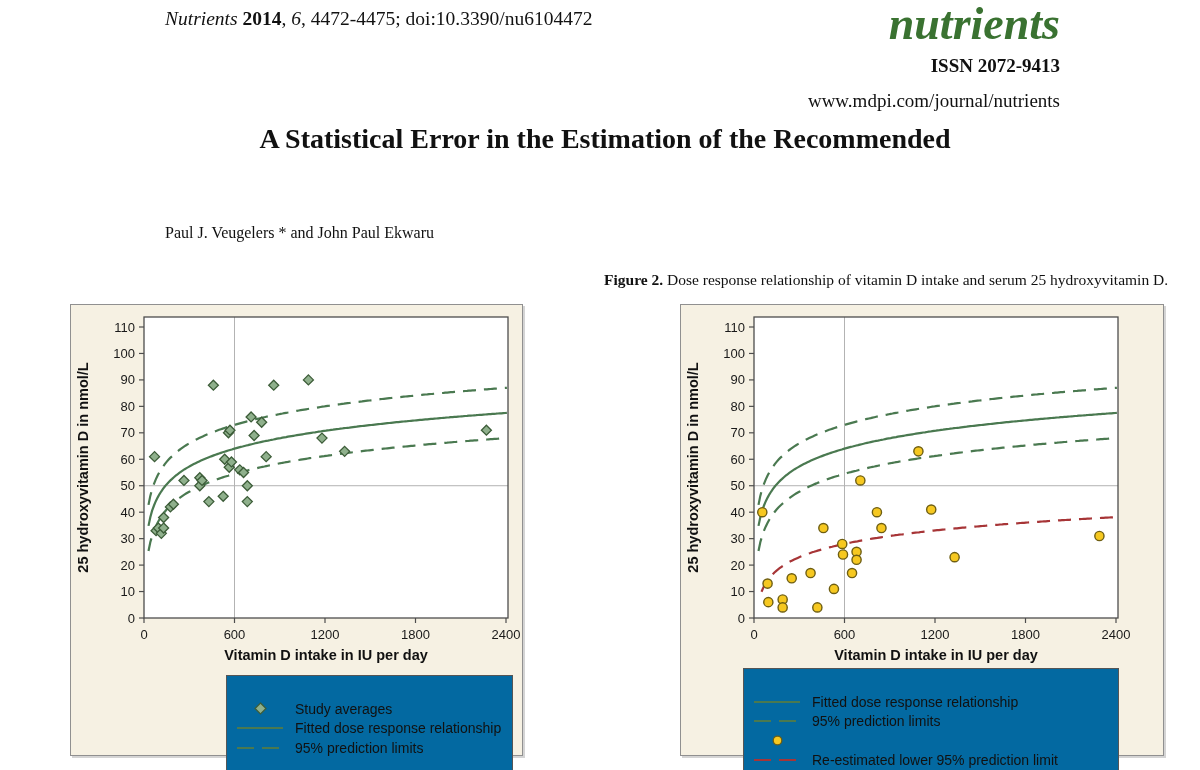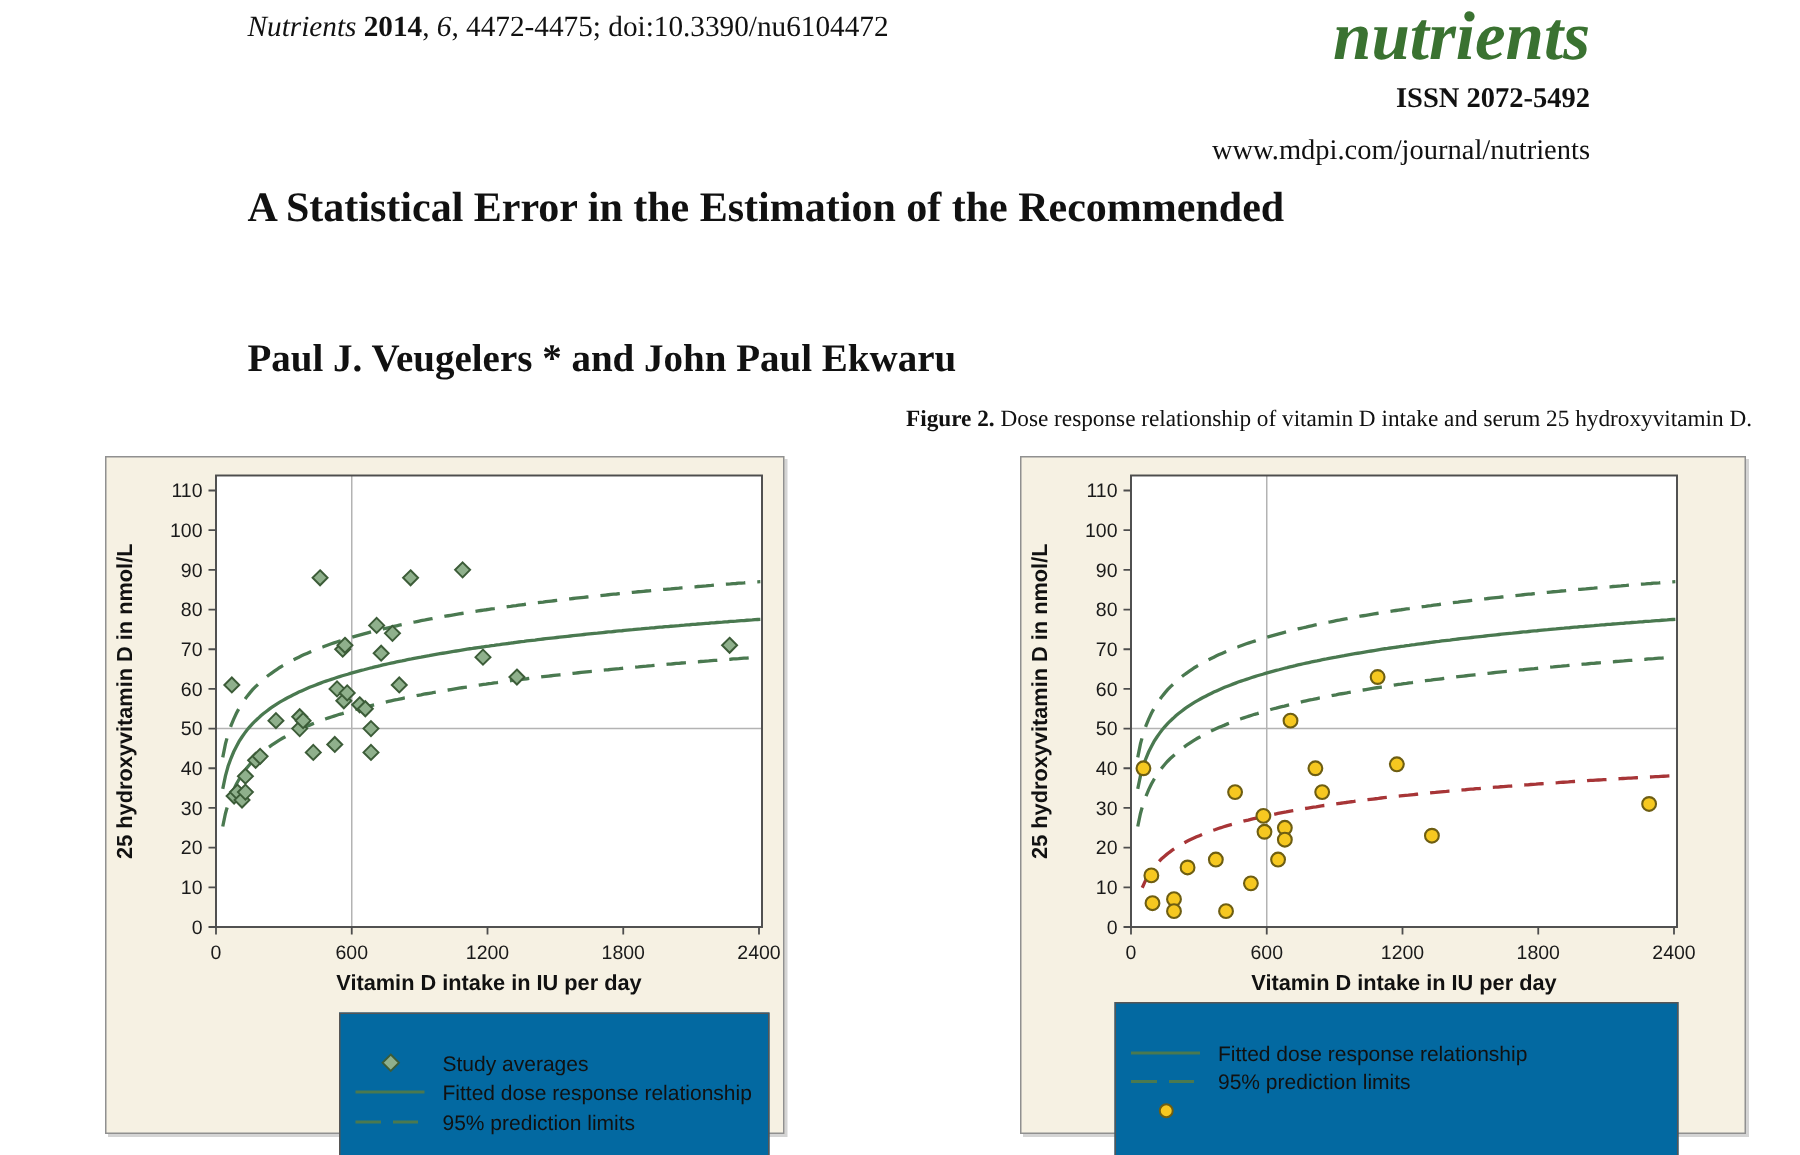--- a/index.html
+++ b/index.html
@@ -9,22 +9,22 @@
   
   .citation{position:absolute;left:165px;top:8px;font-size:19.5px;white-space:nowrap;}
   .citation .it{font-style:italic;}
   .citation .bd{font-weight:bold;}
   .masthead{position:absolute;right:132px;top:0;text-align:right;}
   .logo{font-size:46px;font-weight:bold;font-style:italic;line-height:1.05;letter-spacing:0px;}
   .issn{font-size:19px;font-weight:bold;margin-top:7px;}
   .site{font-size:19px;margin-top:13px;}
 
   
-  .title{position:absolute;left:165px;top:120px;width:880px;font-size:28px;font-weight:bold;line-height:1.34;}
-  .authors{position:absolute;left:165px;top:224px;font-size:26px;font-weight:bold;}
+  .title{position:absolute;left:165px;top:120px;width:880px;font-size:28px;font-weight:bold;line-height:1.34;text-align:center;}
+  .authors{position:absolute;left:165px;top:224px;font-size:16px;font-weight:normal;}
 
   
   .caption{position:absolute;top:271px;width:596px;font-size:15.5px;white-space:nowrap;}
   .caption .bd{font-weight:bold;}
   #cap1{left:4px;} #cap2{left:604px;}
 
   
   .panel{position:absolute;top:304px;height:452px;background:#f6f1e3;border:1.5px solid #909090;
          box-shadow:2px 2px 0 #d4d4d4;box-sizing:border-box;}
   #panel1{left:70px;width:453px;}
@@ -48,21 +48,21 @@
 <body>
 
 <div id="page">
 
   <div class="citation">
     <span class="it">Nutrients </span><span class="bd">2014</span><span>, </span><span class="it">6</span><span>, 4472-4475; doi:10.3390/nu6104472</span>
   </div>
 
   <div class="masthead">
     <div class="logo" id="logo" style="color: rgb(58, 114, 49);">nutrients</div>
-    <div class="issn">ISSN 2072-5492</div>
+    <div class="issn">ISSN 2072-9413</div>
     <div class="site">www.mdpi.com/journal/nutrients</div>
   </div>
 
   <div class="title">
     <div>A Statistical Error in the Estimation of the Recommended</div>
   </div>
 
   <div class="authors">Paul J. Veugelers * and John Paul Ekwaru</div>
 
   <div class="caption" id="cap2">
@@ -258,16 +258,22 @@
           </span>
           <span class="ltxt">95% prediction limits</span>
         </div>
         <div class="lrow">
           <span class="lsw">
             <svg width="13" height="13">
               <circle cx="6.5" cy="6.5" r="4.3" fill="#f6c820" stroke="#6e5e12" stroke-width="1.3"></circle>
             </svg>
           </span>
         </div>
+        <div class="lrow">
+          <span class="lsw">
+            <span class="lline" style="background: repeating-linear-gradient(90deg, rgb(167, 53, 55) 0px, rgb(167, 53, 55) 17px, transparent 17px, transparent 25px);"></span>
+          </span>
+          <span class="ltxt">Re-estimated lower 95% prediction limit</span>
+        </div>
       </div>
   </div>
 
 </div>
 
 </body></html>

